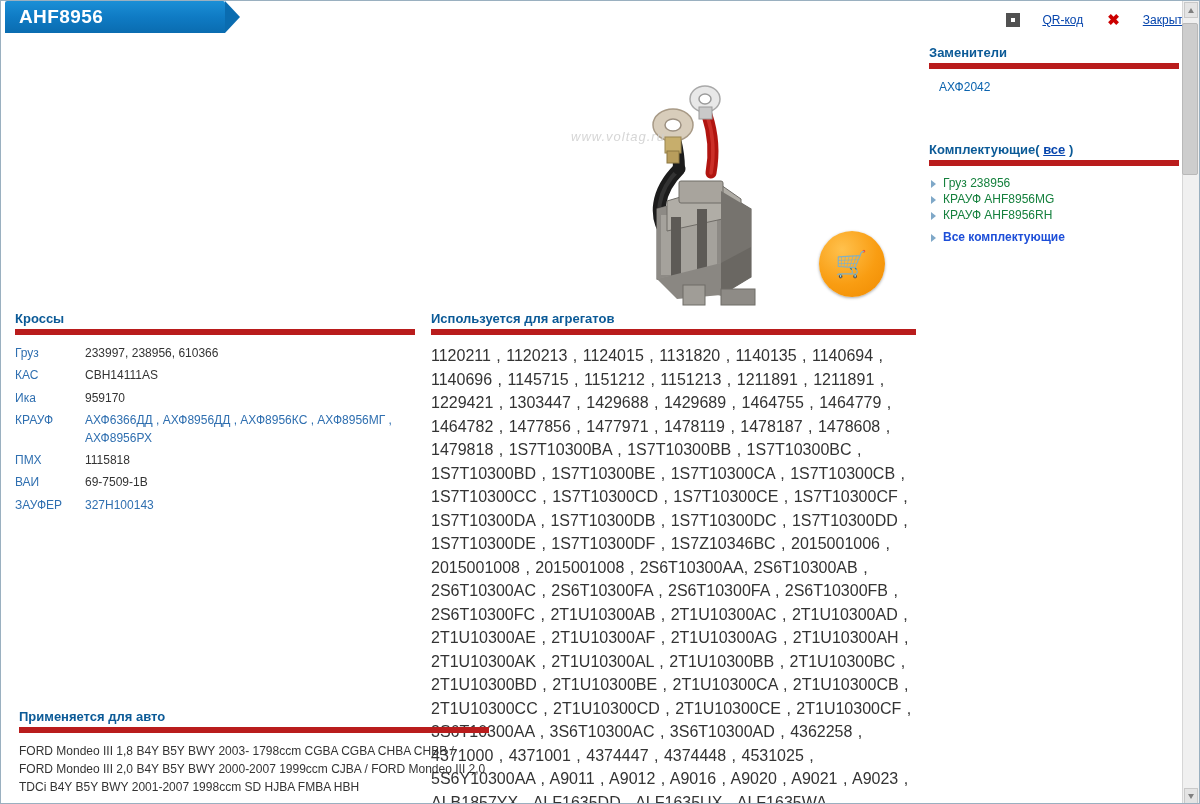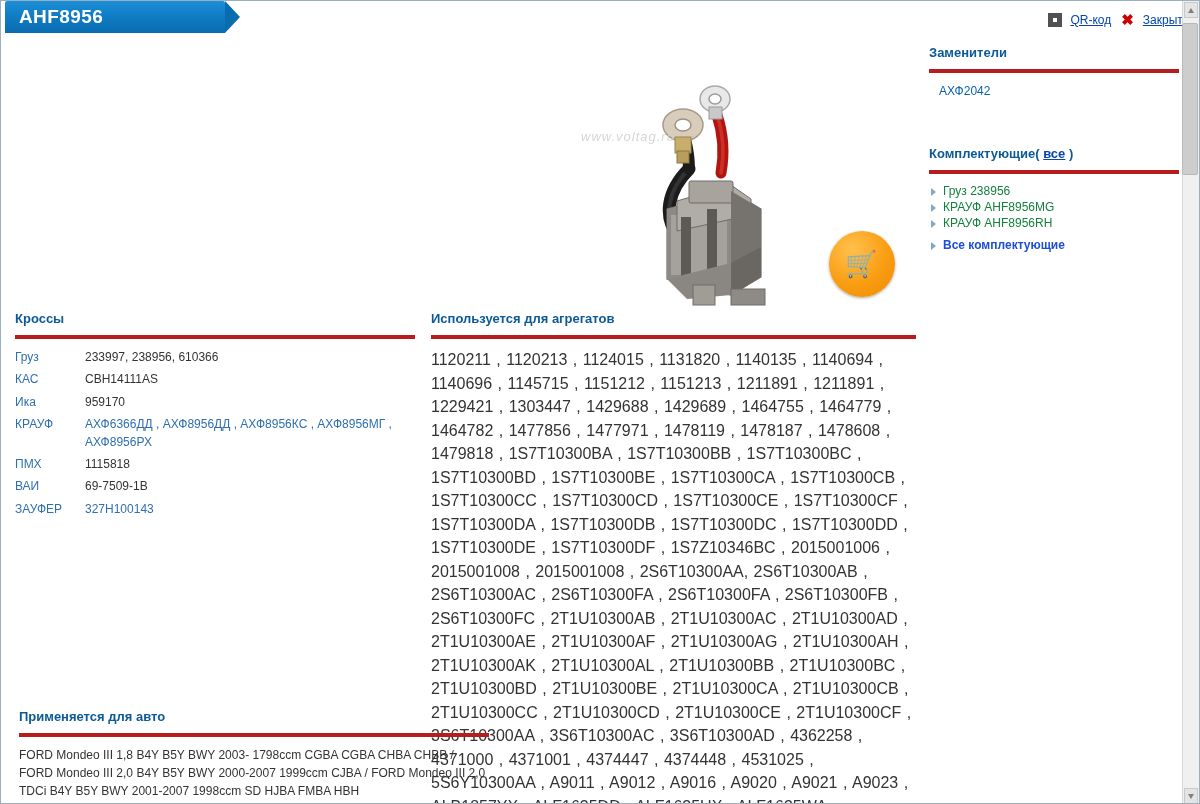--- a/index.html
+++ b/index.html
@@ -53,21 +53,21 @@
     border-top: 16px solid transparent;
     border-bottom: 16px solid transparent;
     border-left: 15px solid #0a6cb0;
   }
   .header-right {
     position: absolute;
     right: 12px;
     top: 10px;
     display: flex;
     align-items: center;
-    gap: 8px;
+    gap: 22px;
     font-size: 12px;
   }
   .qr-glyph {
     display: inline-block;
     width: 14px; height: 14px;
     background:
       linear-gradient(90deg, #333 33%, transparent 33%, transparent 66%, #333 66%),
       linear-gradient(0deg, #333 33%, transparent 33%, transparent 66%, #333 66%);
     background-color: #fff;
     background-size: 100% 100%;
@@ -89,22 +89,22 @@
   .right-col {
     position: absolute;
     left: 928px;
     top: 44px;
     width: 250px;
   }
   .sec-head {
     color: #0b5a97;
     font-weight: bold;
     font-size: 13px;
-    padding-bottom: 9px;
-    border-bottom: 4px solid #b91c1c;
+    padding-bottom: 3px;
+    border-bottom: 6px solid #b91c1c;
     margin-bottom: 9px;
   }
   .sec-head .all-link {
     color: #0645ad;
     font-weight: bold;
     text-decoration: underline;
   }
   .sub-item {
     color: #0b63ae;
     font-size: 12px;
@@ -134,21 +134,21 @@
   .bullet-row.strong {
     font-weight: bold;
     color: #1d4ed8;
     margin-top: 6px;
   }
   .block-gap { height: 46px; }
 
   
   .photo-wrap {
     position: absolute;
-    left: 430px;
+    left: 420px;
     top: 40px;
     width: 480px;
     height: 265px;
   }
   .watermark {
     position: absolute;
     left: 150px;
     top: 88px;
     color: #cfcfcf;
     font-size: 13px;

